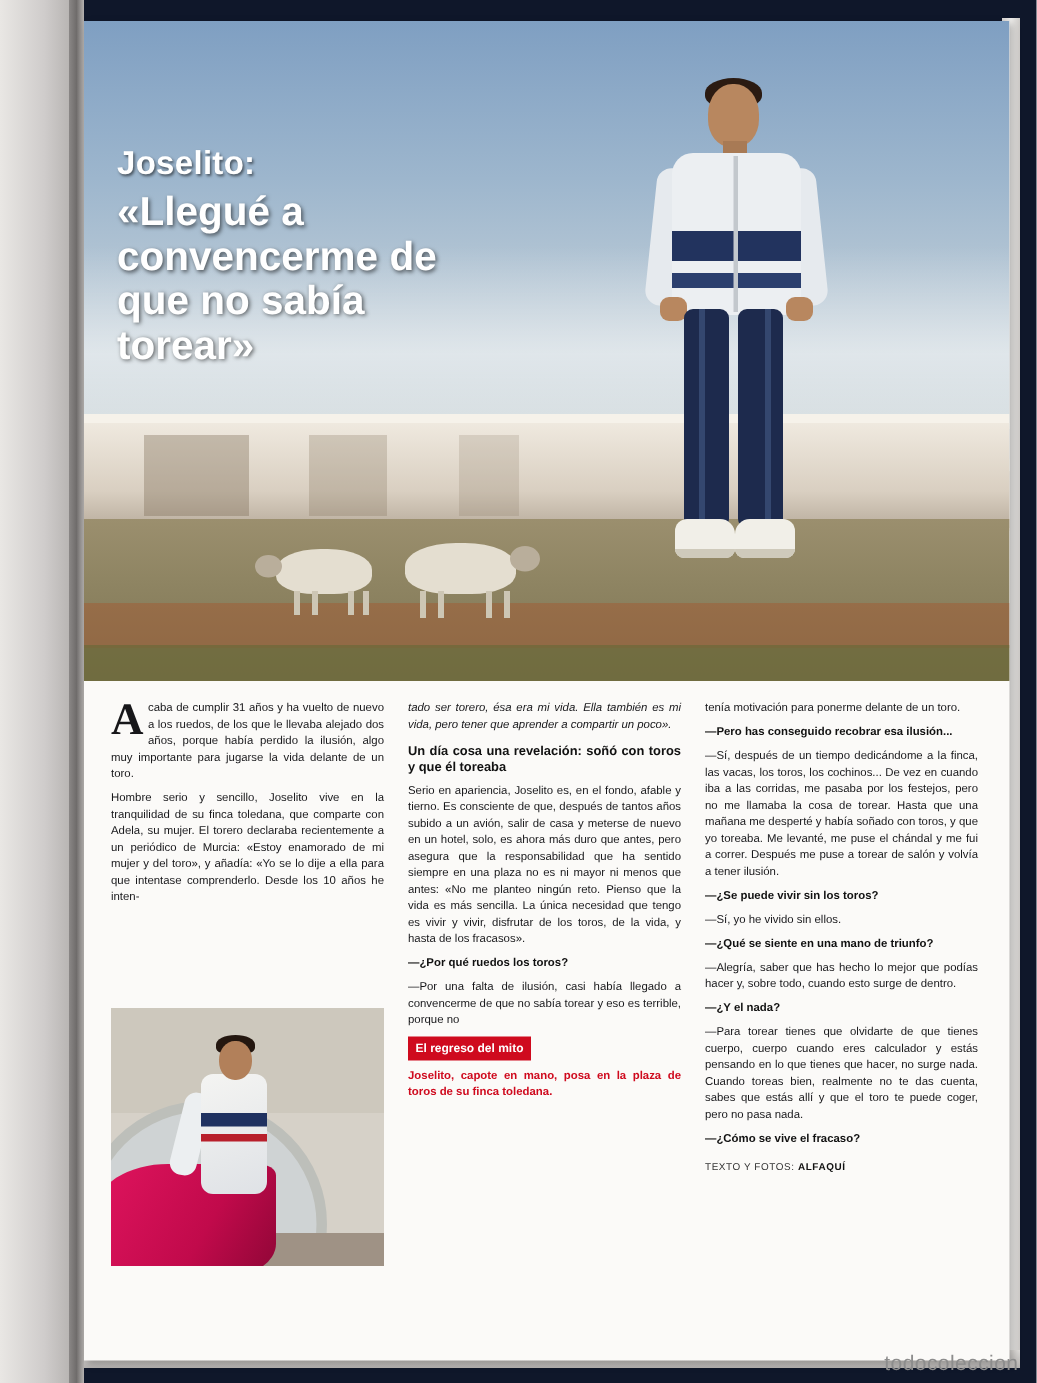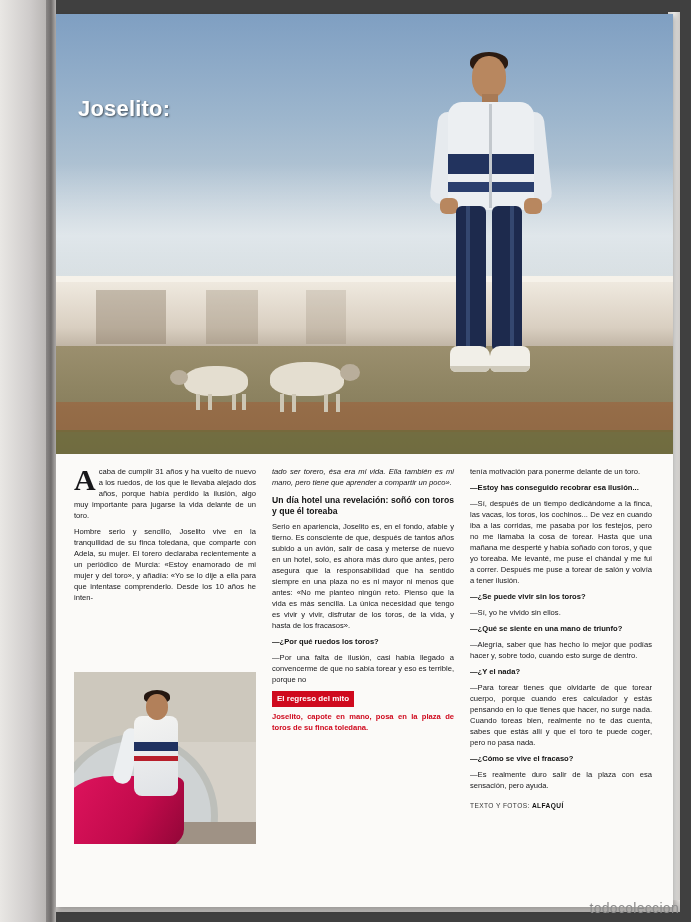--- a/index.html
+++ b/index.html
@@ -1,19 +1,19 @@
 <!DOCTYPE html>
 <html><head>
 <meta charset="utf-8">
 <style>
   html,body{margin:0;padding:0;background:#ffffff;}
   body{width:691px;height:922px;overflow:hidden;font-family:"Liberation Sans",sans-serif;}
 
   
-  #scan{position:absolute;left:0;top:0;width:691px;height:922px;background:#404040;}
+  #scan{position:absolute;left:0;top:0;width:691px;height:922px;background:#0f172a;}
   #shadow-left{position:absolute;left:0;top:0;width:54px;height:922px;
       background:linear-gradient(to right,#e9e7e4 0%,#cfcccb 55%,#b9b6b4 85%,#9e9b99 100%);}
   #spine{position:absolute;left:46px;top:0;width:10px;height:922px;
       background:linear-gradient(to right,#8a8786,#6f6c6b,#b5b2b0);}
   #page{position:absolute;left:56px;top:14px;width:617px;height:893px;background:#fbfaf8;
       box-shadow:2px 2px 5px rgba(0,0,0,.25);overflow:hidden;}
   #page-right-edge{position:absolute;left:668px;top:12px;width:12px;height:896px;
       background:linear-gradient(to right,#d8d5d2,#efeeec,#cdcac7);}
   #bottom-edge{position:absolute;left:56px;top:900px;width:624px;height:12px;
       background:linear-gradient(to bottom,#dedbd8,#b6b3b1);}
@@ -160,20 +160,21 @@
         <div class="pants-line" style="left:40px;top:156px;"></div>
         <div class="pants-line" style="left:84px;top:156px;"></div>
         <div class="shoe-l"></div>
         <div class="shoe-r"></div>
         <div class="shoe-sole" style="left:24px;top:316px;width:40px;"></div>
         <div class="shoe-sole" style="left:64px;top:316px;width:40px;"></div>
       </div>
 
       <div class="hl">
         <div class="hl-name">Joselito:</div>
+        <div class="hl-title">«Llegué a convencerme de que no sabía torear»</div>
       </div>
     </div>
 
     <div class="cols">
 
       <div class="col col-1">
         <p><span class="dropcap">A</span><span>caba de cumplir 31 años y ha vuelto de nuevo a los ruedos, de los que le llevaba alejado dos años, porque había perdido la ilusión, algo muy importante para jugarse la vida delante de un toro.</span></p>
         <p>Hombre serio y sencillo, Joselito vive en la tranquilidad de su finca toledana, que comparte con Adela, su mujer. El torero declaraba recientemente a un periódico de Murcia: «Estoy enamorado de mi mujer y del toro», y añadía: «Yo se lo dije a ella para que intentase comprenderlo. Desde los 10 años he inten-</p>
 
         <div class="inset">
@@ -184,43 +185,42 @@
           <div class="in-arm"></div>
           <div class="in-body"></div>
           <div class="in-stripe"></div>
           <div class="in-stripe2"></div>
           <div class="in-hair"></div>
           <div class="in-head"></div>
         </div>
       </div>
 
       <div class="col col-2">
-        <p class="q">tado ser torero, ésa era mi vida. Ella también es mi mano, pero tiene que aprender a compartir un poco».</p>
-        <div class="sub-h">Un día hotel una revelación: soñó con toros y que él toreaba</div>
+        <p class="q">tado ser torero, ésa era mi vida. Ella también es mi vida, pero tener que aprender a compartir un poco».</p>
+        <div class="sub-h">Un día cosa una revelación: soñó con toros y que él toreaba</div>
         <p>Serio en apariencia, Joselito es, en el fondo, afable y tierno. Es consciente de que, después de tantos años subido a un avión, salir de casa y meterse de nuevo en un hotel, solo, es ahora más duro que antes, pero asegura que la responsabilidad que ha sentido siempre en una plaza no es ni mayor ni menos que antes: «No me planteo ningún reto. Pienso que la vida es más sencilla. La única necesidad que tengo es vivir y vivir, disfrutar de los toros, de la vida, y hasta de los fracasos».</p>
         <p class="qline">—¿Por qué ruedos los toros?</p>
         <p>—Por una falta de ilusión, casi había llegado a convencerme de que no sabía torear y eso es terrible, porque no</p>
         <div style="margin-top:6px;">
           <span class="redbar">El regreso del mito</span>
         </div>
         <div class="cap-red">Joselito, capote en mano, posa en la plaza de toros de su finca toledana.</div>
       </div>
 
       <div class="col col-3">
         <p>tenía motivación para ponerme delante de un toro.</p>
-        <p class="qline">—Estoy has conseguido recobrar esa ilusión...</p>
+        <p class="qline">—Pero has conseguido recobrar esa ilusión...</p>
         <p>—Sí, después de un tiempo dedicándome a la finca, las vacas, los toros, los cochinos... De vez en cuando iba a las corridas, me pasaba por los festejos, pero no me llamaba la cosa de torear. Hasta que una mañana me desperté y había soñado con toros, y que yo toreaba. Me levanté, me puse el chándal y me fui a correr. Después me puse a torear de salón y volvía a tener ilusión.</p>
         <p class="qline">—¿Se puede vivir sin los toros?</p>
         <p>—Sí, yo he vivido sin ellos.</p>
         <p class="qline">—¿Qué se siente en una mano de triunfo?</p>
         <p>—Alegría, saber que has hecho lo mejor que podías hacer y, sobre todo, cuando esto surge de dentro.</p>
         <p class="qline">—¿Y el nada?</p>
-        <p>—Para torear tienes que olvidarte de que torear cuerpo, porque cuando eres calculador y estás pensando en lo que tienes que hacer, no surge nada. Cuando toreas bien, realmente no te das cuenta, sabes que estás allí y que el toro te puede coger, pero no pasa nada.</p>
+        <p>—Para torear tienes que olvidarte de que tienes cuerpo, cuerpo cuando eres calculador y estás pensando en lo que tienes que hacer, no surge nada. Cuando toreas bien, realmente no te das cuenta, sabes que estás allí y que el toro te puede coger, pero no pasa nada.</p>
         <p class="qline">—¿Cómo se vive el fracaso?</p>
-        <p>—Es realmente duro salir de la plaza con esa sensación, pero ayuda.</p>
         <div class="credit">
           <span>TEXTO Y FOTOS:</span>
           <b>ALFAQUÍ</b>
         </div>
       </div>
     </div>
   </div>
 
   <div class="wm">todocoleccion</div>
 </div>

